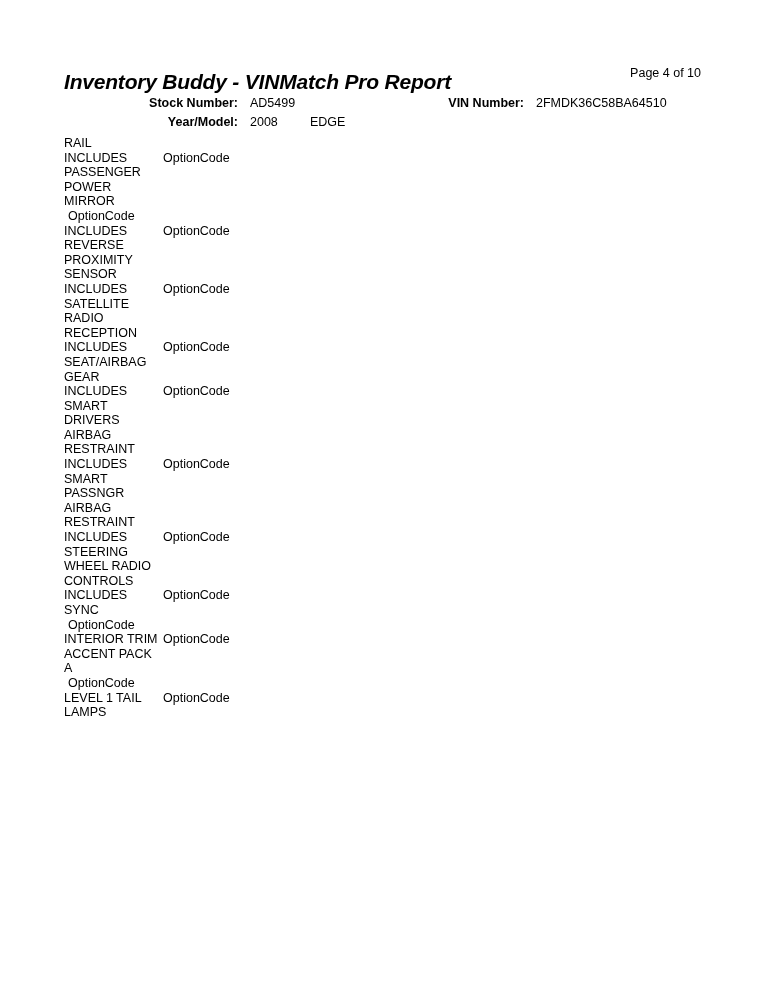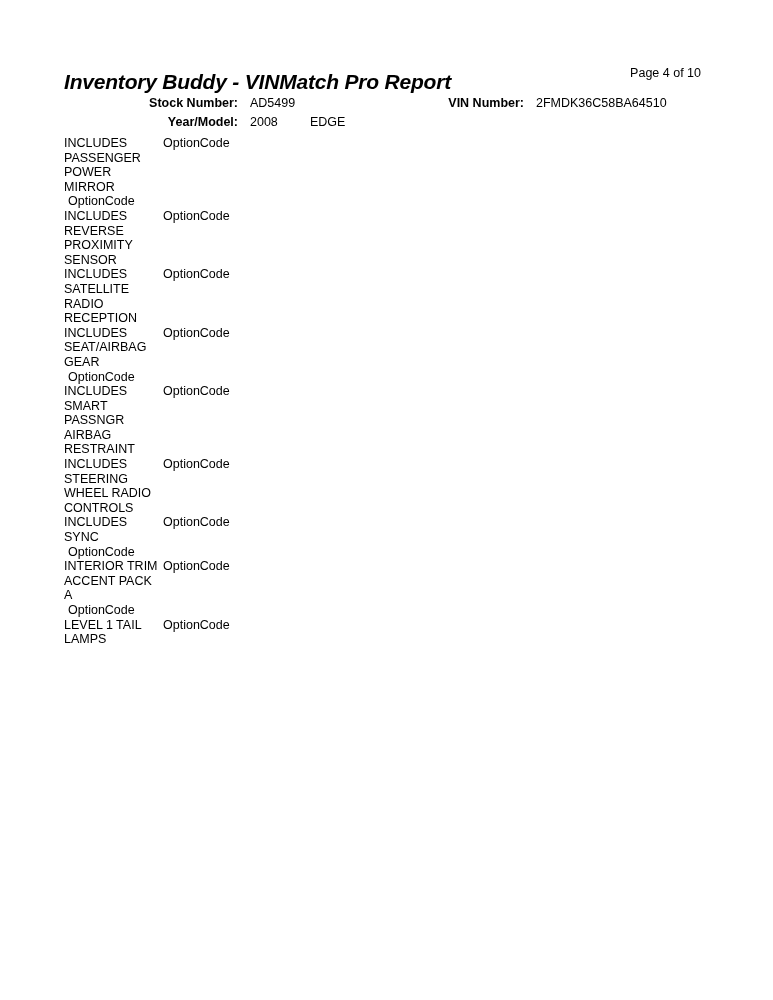--- a/index.html
+++ b/index.html
@@ -112,20 +112,23 @@
     </div>
     <div class="meta-row">
       <span class="meta-label lbl-year">Year/Model:</span>
       <span class="meta-value val-year">2008</span>
       <span class="meta-value val-model">EDGE</span>
     </div>
   </div>
 
   <div class="options">
 
+    <div class="opt-row continued">
+      <div class="opt-desc">RAIL</div>
+    </div>
 
     <div class="opt-row">
       <div class="opt-desc">INCLUDES PASSENGER POWER MIRROR</div>
       <div class="opt-code">OptionCode</div>
     </div>
 
     <div class="opt-row">
       <div class="opt-code">OptionCode</div>
     </div>
 
@@ -138,20 +141,21 @@
       <div class="opt-desc">INCLUDES SATELLITE RADIO RECEPTION</div>
       <div class="opt-code">OptionCode</div>
     </div>
 
     <div class="opt-row">
       <div class="opt-desc">INCLUDES SEAT/AIRBAG GEAR</div>
       <div class="opt-code">OptionCode</div>
     </div>
 
     <div class="opt-row">
+      <div class="opt-desc">INCLUDES SMART DRIVERS AIRBAG RESTRAINT</div>
       <div class="opt-code">OptionCode</div>
     </div>
 
     <div class="opt-row">
       <div class="opt-desc">INCLUDES SMART PASSNGR AIRBAG RESTRAINT</div>
       <div class="opt-code">OptionCode</div>
     </div>
 
     <div class="opt-row">
       <div class="opt-desc">INCLUDES STEERING WHEEL RADIO CONTROLS</div>

